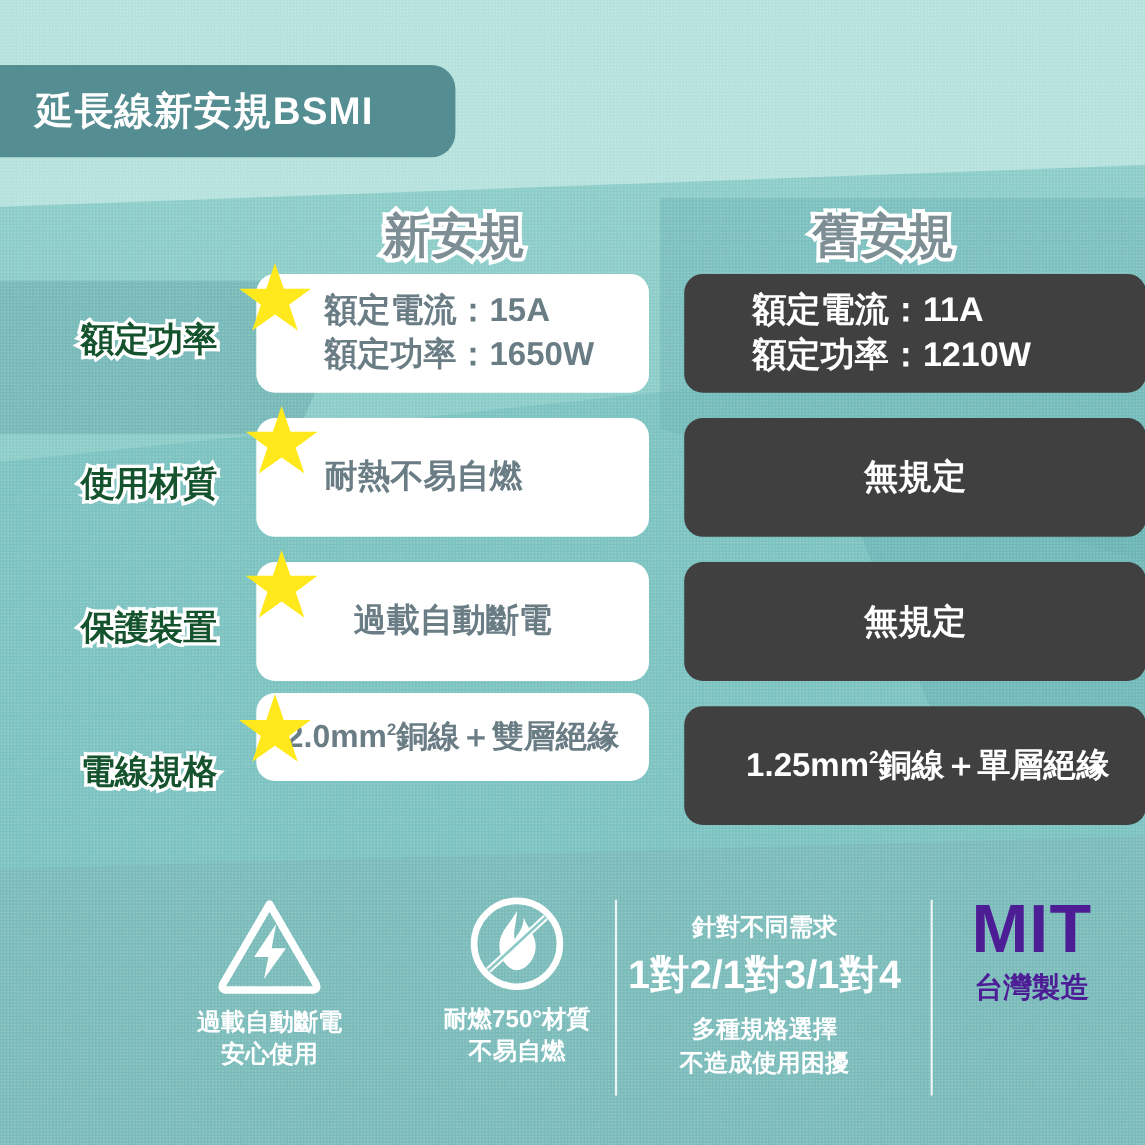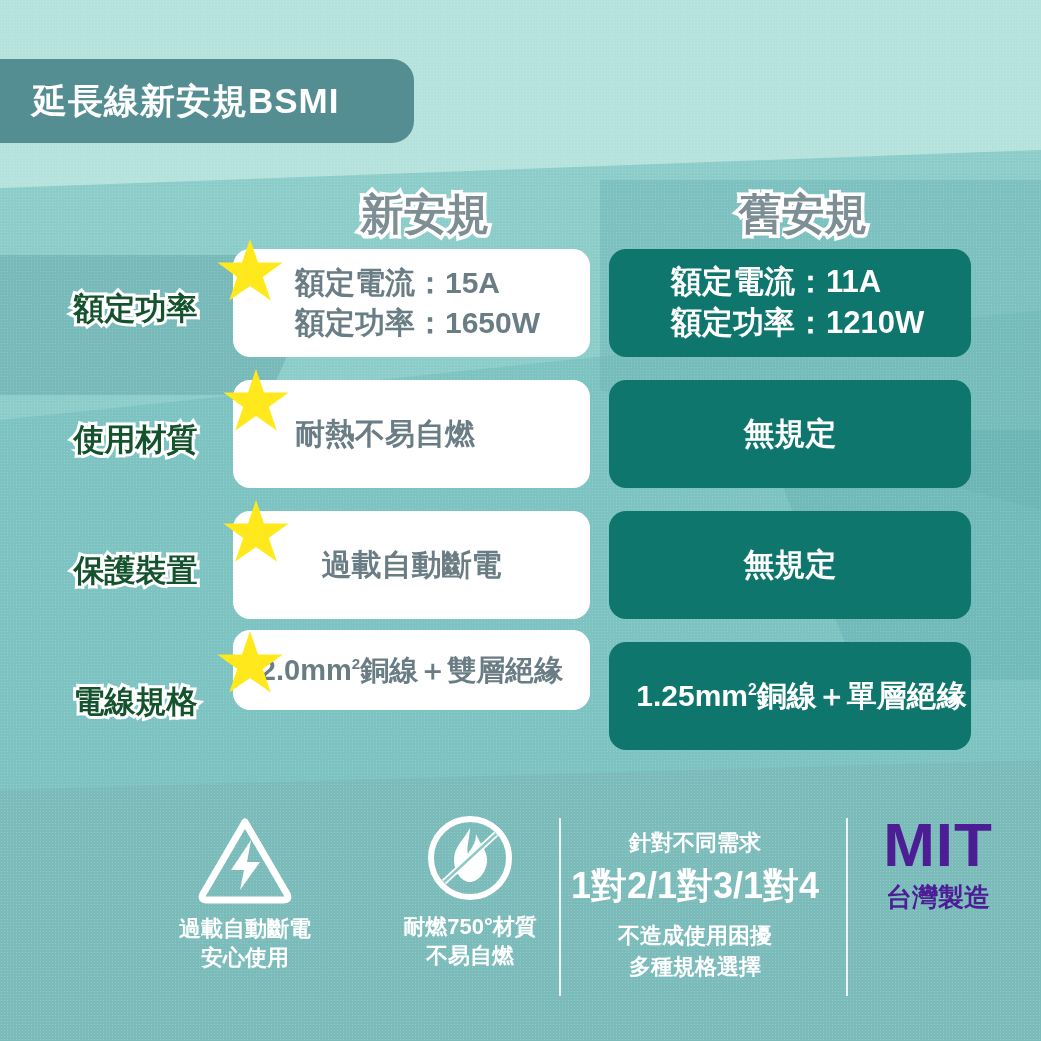--- a/index.html
+++ b/index.html
@@ -42,36 +42,36 @@
   .title-banner span{
     color:#fff;font-size:35px;font-weight:bold;letter-spacing:1px;
   }
 
   
   .col-head{
     position:absolute;top:186px;width:340px;text-align:center;
     font-size:43px;font-weight:bold;color:#7d8e94;
     -webkit-text-stroke:7px #ffffff;paint-order:stroke fill;
   }
-  .col-head.new{left:255px;}
+  .col-head.new{left:243px;}
   .col-head.old{left:633px;}
 
   .row-label{
     position:absolute;left:48px;width:175px;text-align:center;
     font-size:31px;font-weight:bold;color:#14532d;
     -webkit-text-stroke:6px #ffffff;paint-order:stroke fill;
   }
 
   .card{
     position:absolute;border-radius:17px;
     display:flex;align-items:center;box-sizing:border-box;
     line-height:1.32;
   }
   .card.new{left:233px;width:357px;background:#ffffff;color:#6a7d85;}
-  .card.old{left:609px;width:362px;background:#0f766e;color:#ffffff;}
+  .card.old{left:622px;width:420px;background:#404040;color:#ffffff;}
   .card.c-left{justify-content:flex-start;padding-left:62px;}
   .card.c-center{justify-content:center;}
   .card-txt{font-size:30px;font-weight:bold;}
   .card.old .card-txt{font-size:31px;}
   .wire .card-txt{font-size:29px;white-space:nowrap;}
   .wire.old .card-txt{font-size:30px;}
   .card-txt sup{font-size:.52em;vertical-align:super;line-height:0;}
 
   .star{position:absolute;width:68px;height:68px;z-index:5;
     background:#ffe81c;
@@ -188,22 +188,22 @@
       <div>耐燃750°材質</div>
       <div>不易自燃</div>
     </div>
   </div>
 
   <div class="divider" style="left:846px;"></div>
 
   <div class="f-spec">
     <div class="small">針對不同需求</div>
     <div class="big">1對2/1對3/1對4</div>
+    <div class="small">多種規格選擇</div>
     <div class="small">不造成使用困擾</div>
-    <div class="small">多種規格選擇</div>
   </div>
 
   <div class="f-mit">
     <div class="mit">MIT</div>
     <div class="tw">台灣製造</div>
   </div>
 
 </div>
 
 </body></html>

